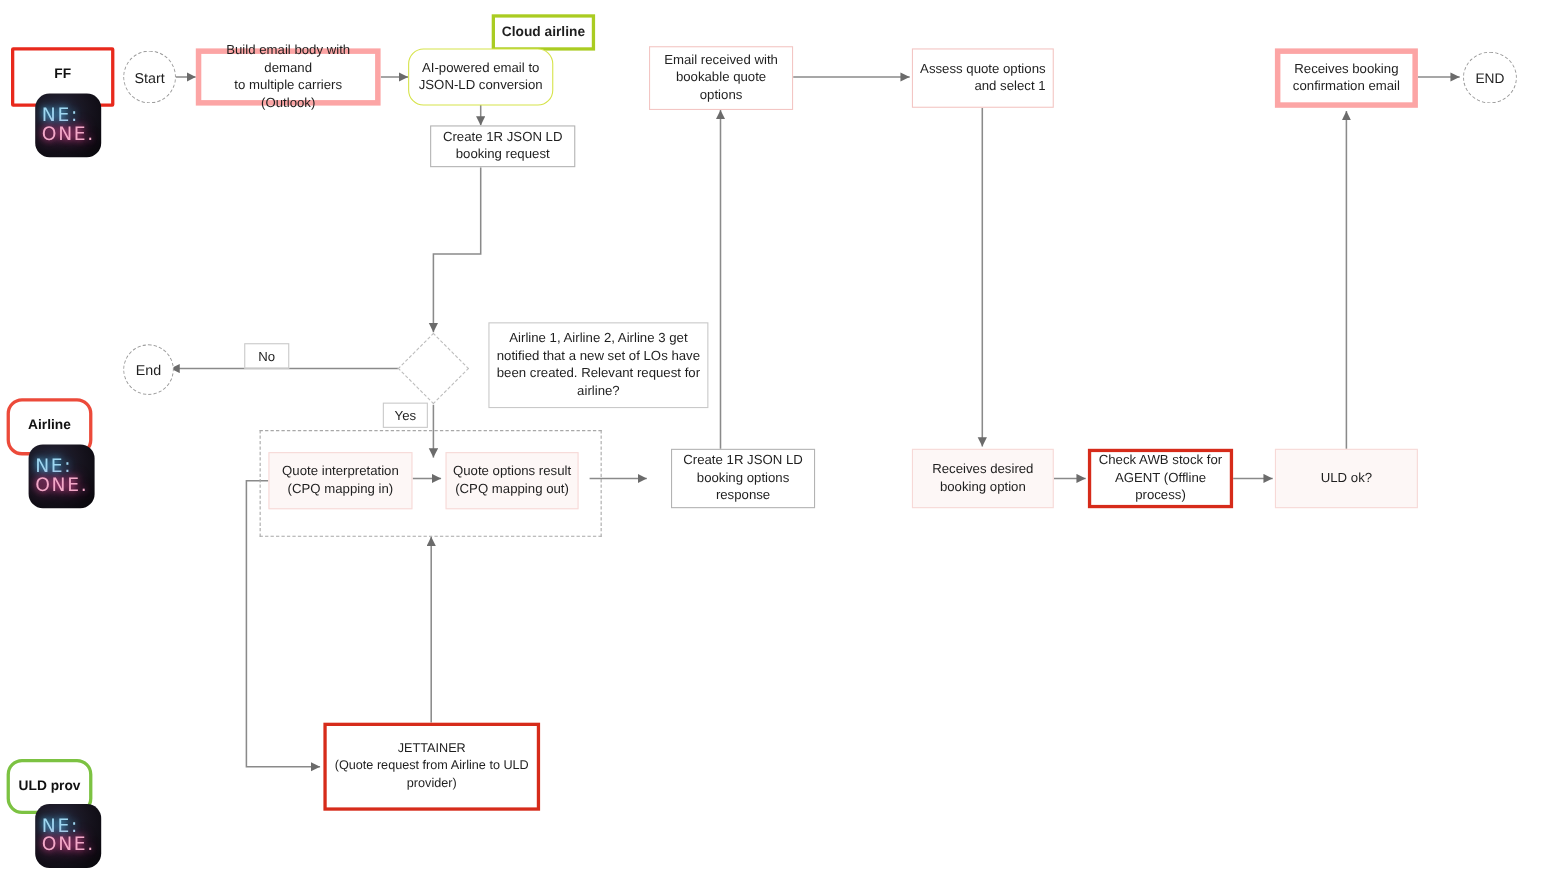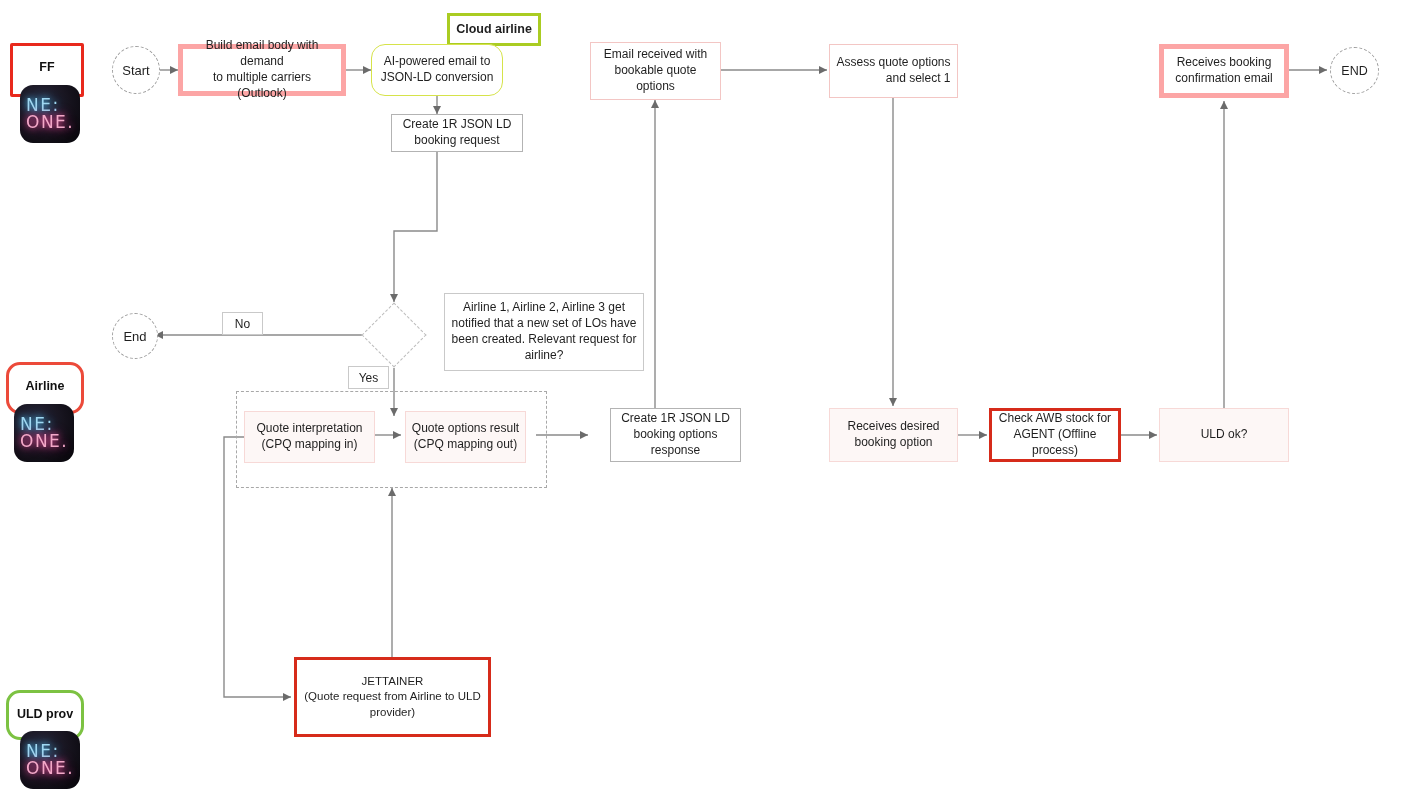--- a/index.html
+++ b/index.html
@@ -105,20 +105,21 @@
     border-radius: 13px;
     background: radial-gradient(ellipse at 35% 30%, #2a2638 0%, #15121c 55%, #060509 100%);
     overflow: hidden;
     display: flex;
     flex-direction: column;
     align-items: flex-start;
     justify-content: center;
     padding-left: 6px;
     font-family: "DejaVu Sans", sans-serif;
     letter-spacing: 1.5px;
+    margin-left: 12px;
   }
   .badge .l1 {
     font-size: 17px;
     color: #9fd8f2;
     text-shadow: 0 0 6px #4fb8e8, 0 0 12px #2a8fc4;
     line-height: 1.0;
   }
   .badge .l2 {
     font-size: 17px;
     color: #f3a8c8;
@@ -172,21 +173,21 @@
       <path d="M1224,409 L1224,101" marker-end="url(#ah)"></path>
 
       <path d="M1289,70 L1327,70" marker-end="url(#ah)"></path>
 
       <path d="M244,437 L224,437 L224,697 L291,697" marker-end="url(#ah)"></path>
 
       <path d="M392,657 L392,488" marker-end="url(#ah)"></path>
     </g>
   </svg>
 
-  <div class="lane lane-ff" style="left:10px; top:43px; width:74px; height:54px;">
+  <div class="lane lane-ff" style="left:10px; top:43px; width:94px; height:54px;">
     <span>FF</span>
   </div>
   <div class="badge" style="left:20px; top:85px;">
     <span class="l1">NE:</span>
     <span class="l2">ONE.</span>
   </div>
 
   <div class="lane lane-air" style="left:6px; top:362px; width:78px; height:52px;">
     <span>Airline</span>
   </div>

